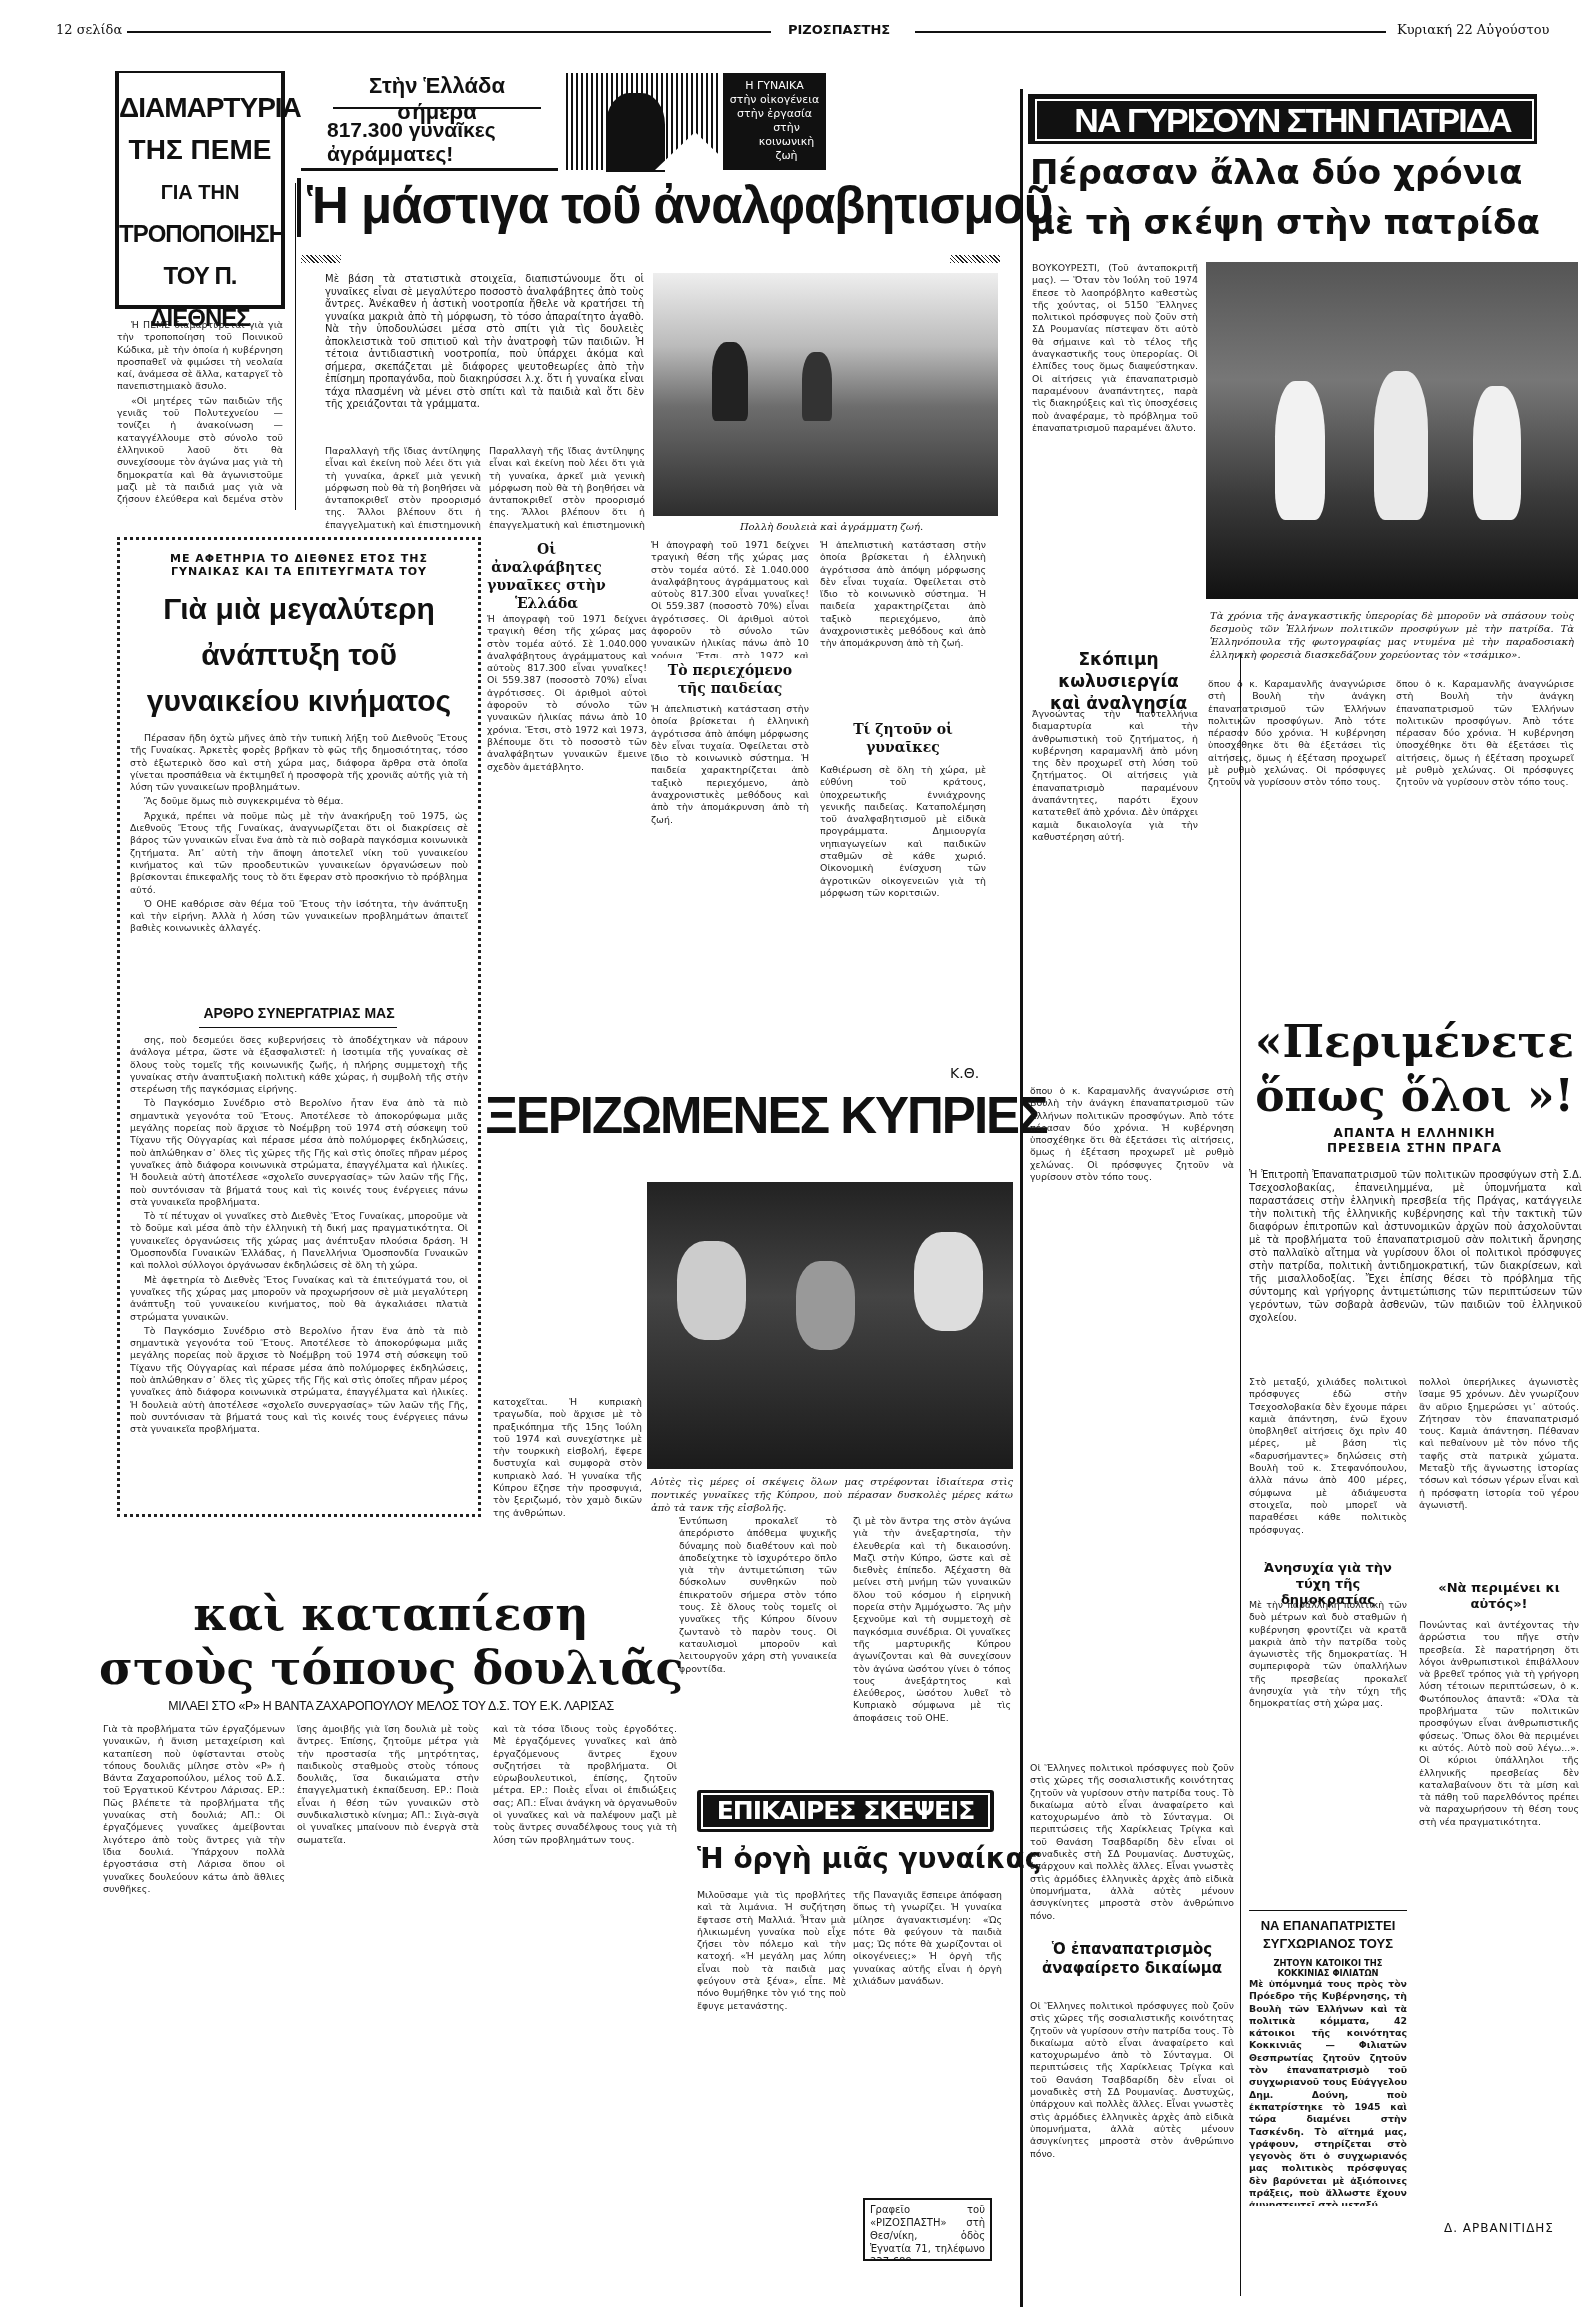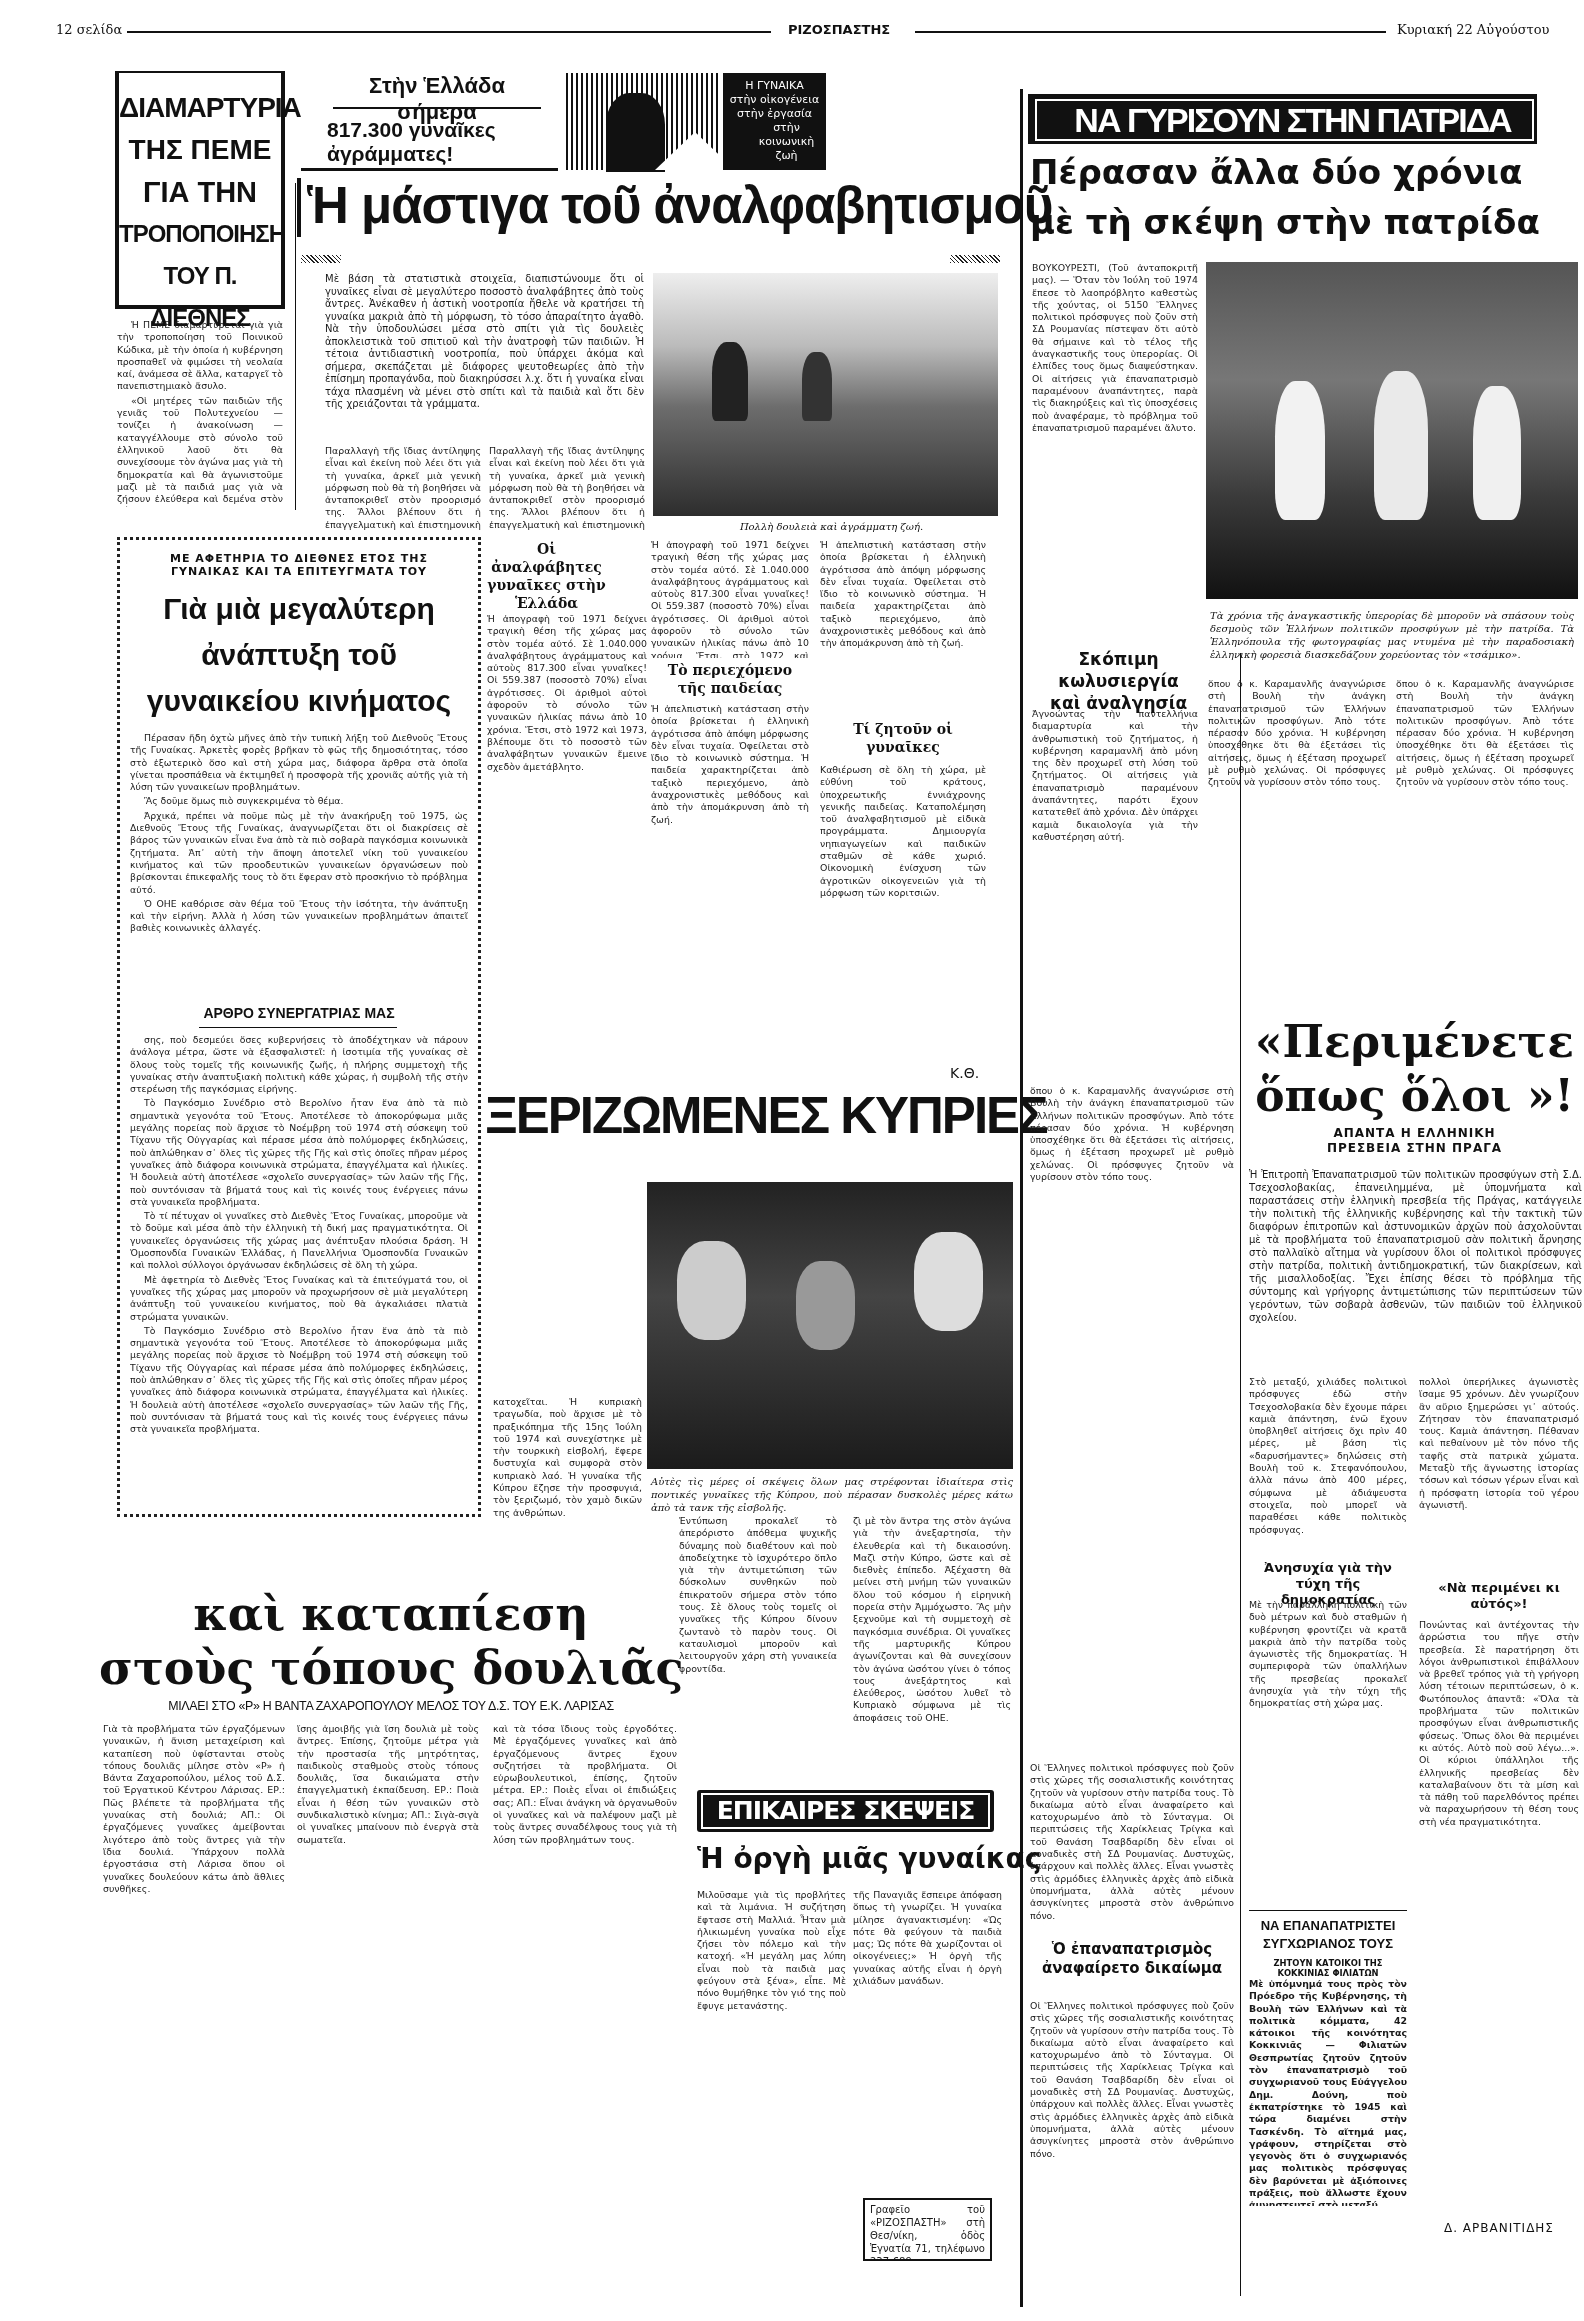--- a/index.html
+++ b/index.html
@@ -25,21 +25,21 @@
   <span class="abs" style="left:772px;top:0;font-size:13px;font-weight:bold;letter-spacing:0px;">ΡΙΖΟΣΠΑΣΤΗΣ</span>
   <div class="hline" style="left:899px;top:9px;width:471px;"></div>
   <div class="hline" style="left:111px;top:9px;width:644px;"></div>
   <span class="abs" style="left:1381px;top:0;font-size:13px;font-family:'DejaVu Serif',serif;">Κυριακή 22 Αὐγούστου</span>
 </div>
 
 <div class="abs" style="left:111px;top:71px;width:178px;height:436px;">
   <div class="abs" style="left:4px;top:0;width:170px;height:238px;border:4px solid #111;border-top:2px solid #111;padding-top:14px;">
     <div class="center cond" style="font-size:28px;line-height:42px;letter-spacing:-1px;">ΔΙΑΜΑΡΤΥΡΙΑ</div>
     <div class="center cond" style="font-size:28px;line-height:42px;">ΤΗΣ ΠΕΜΕ</div>
-    <div class="center cond" style="font-size:29px;line-height:42px;">ΓΙΑ ΤΗΝ</div>
+    <div class="center cond" style="font-size:20px;line-height:42px;">ΓΙΑ ΤΗΝ</div>
     <div class="center cond" style="font-size:24px;line-height:42px;letter-spacing:-1px;">ΤΡΟΠΟΠΟΙΗΣΗ</div>
     <div class="center cond" style="font-size:24px;line-height:42px;letter-spacing:-1px;">ΤΟΥ Π. ΔΙΕΘΝΕΣ</div>
   </div>
   <div class="abs body-text" style="left:6px;top:248px;width:166px;height:188px;">
     <p>Ἡ ΠΕΜΕ διαμαρτύρεται γιὰ γιὰ τὴν τροποποίηση τοῦ Ποινικοῦ Κώδικα, μὲ τὴν ὁποία ἡ κυβέρνηση προσπαθεῖ νὰ φιμώσει τὴ νεολαία καί, ἀνάμεσα σὲ ἄλλα, καταργεῖ τὸ πανεπιστημιακὸ ἄσυλο.</p>
     <p>«Οἱ μητέρες τῶν παιδιῶν τῆς γενιᾶς τοῦ Πολυτεχνείου — τονίζει ἡ ἀνακοίνωση — καταγγέλλουμε στὸ σύνολο τοῦ ἑλληνικοῦ λαοῦ ὅτι θὰ συνεχίσουμε τὸν ἀγώνα μας γιὰ τὴ δημοκρατία καὶ θὰ ἀγωνιστοῦμε μαζὶ μὲ τὰ παιδιά μας γιὰ νὰ ζήσουν ἐλεύθερα καὶ δεμένα στὸν τόπο τους, γιὰ νὰ μὴν περάσουν οἱ νόμοι τῆς σιωπῆς καὶ νὰ ζήσουν ἐλάφρα καὶ δοῦν πλέον νόμιμα».</p>
   </div>
 </div>
 <div class="vline" style="left:295px;top:183px;height:327px;width:1px;"></div>
 

